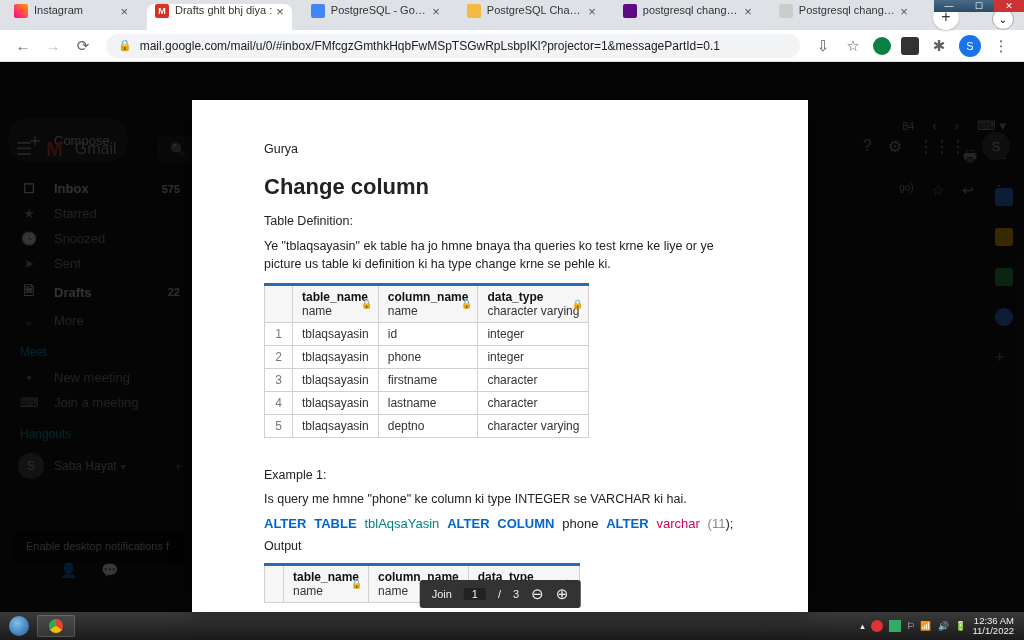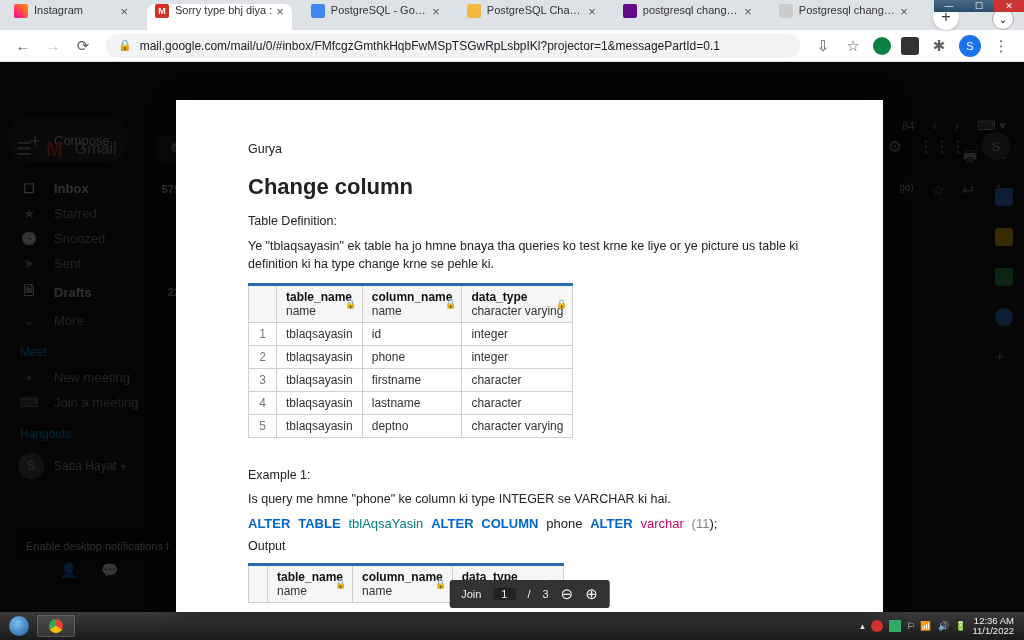--- a/index.html
+++ b/index.html
@@ -37,21 +37,21 @@
 .side-head{padding:12px 20px 6px;font-size:12px;color:#0ea5e9;font-weight:500}
 .hang-row{display:flex;align-items:center;padding:6px 18px}
 .hang-av{width:26px;height:26px;border-radius:50%;background:#555;color:#ccc;display:flex;align-items:center;justify-content:center;font-size:12px;margin-right:10px}
 .notif-bar{position:absolute;bottom:50px;left:14px;background:#111;color:#ccc;font-size:11px;padding:10px 12px;border-radius:3px;width:175px}
 .gm-main{flex:1;padding-top:50px}
 .gm-tools{display:flex;justify-content:flex-end;padding:6px 18px;color:#aaa;font-size:13px;gap:18px;align-items:center}
 .gm-right{position:absolute;right:0;top:112px;bottom:28px;width:40px;display:flex;flex-direction:column;align-items:center;gap:22px;padding-top:14px}
 .gm-right div{width:18px;height:18px;background:#444;border-radius:3px}
 .gm-topright{position:absolute;top:70px;right:14px;display:flex;align-items:center;gap:16px;color:#aaa}
 .gm-topright .av{width:28px;height:28px;border-radius:50%;background:#444;display:flex;align-items:center;justify-content:center;color:#ccc;font-size:13px}
-.doc-overlay{position:absolute;top:100px;left:176px;width:707px;bottom:28px;background:#fff;z-index:5;overflow:hidden;box-shadow:0 0 20px rgba(0,0,0,.5)}
+.doc-overlay{position:absolute;top:100px;left:192px;width:616px;bottom:28px;background:#fff;z-index:5;overflow:hidden;box-shadow:0 0 20px rgba(0,0,0,.5)}
 .doc-inner{padding:42px 72px 20px;font-size:13px;color:#222}
 .doc-inner h2{font-size:22px;font-weight:700;margin:18px 0 14px}
 .sub{font-size:12.5px;margin-bottom:10px}
 .tbl{border-collapse:collapse;margin:6px 0 30px;font-size:12px;border-top:3px solid #2b6cb0}
 .tbl th,.tbl td{border:1px solid #d0d0d0;padding:4px 9px;text-align:left;color:#333}
 .tbl th{background:#f6f6f6;font-weight:400;position:relative}
 .tbl .hdr{font-weight:700;color:#111}
 .lock-sm{position:absolute;right:5px;top:50%;transform:translateY(-50%);font-size:9px;color:#666}
 .tbl td.idx{color:#777;text-align:center;width:28px}
 .code{font-family:Consolas,monospace;font-size:13px;margin:8px 0}
@@ -81,21 +81,21 @@
 <div class="tab-strip" id="tabstrip">
   <div class="tab">
       <div class="tab-ico" style="background:linear-gradient(45deg,#f09,#f90)"></div>
       <span class="tab-title">Instagram</span>
       <span class="tab-x">×</span>
     </div>
     <div class="tab active">
       <div class="tab-ico" style="background:#d93025">
         <span style="color:#fff;font-size:9px;display:block;text-align:center;line-height:14px;font-weight:700">M</span>
       </div>
-      <span class="tab-title">Sorry type bhj diya :</span>
+      <span class="tab-title">Drafts ghlt bhj diya :</span>
       <span class="tab-x">×</span>
     </div>
     <div class="tab">
       <div class="tab-ico" style="background:#4285f4"></div>
       <span class="tab-title">PostgreSQL - Google</span>
       <span class="tab-x">×</span>
     </div>
     <div class="tab">
       <div class="tab-ico" style="background:#f5b942"></div>
       <span class="tab-title">PostgreSQL Change</span>

